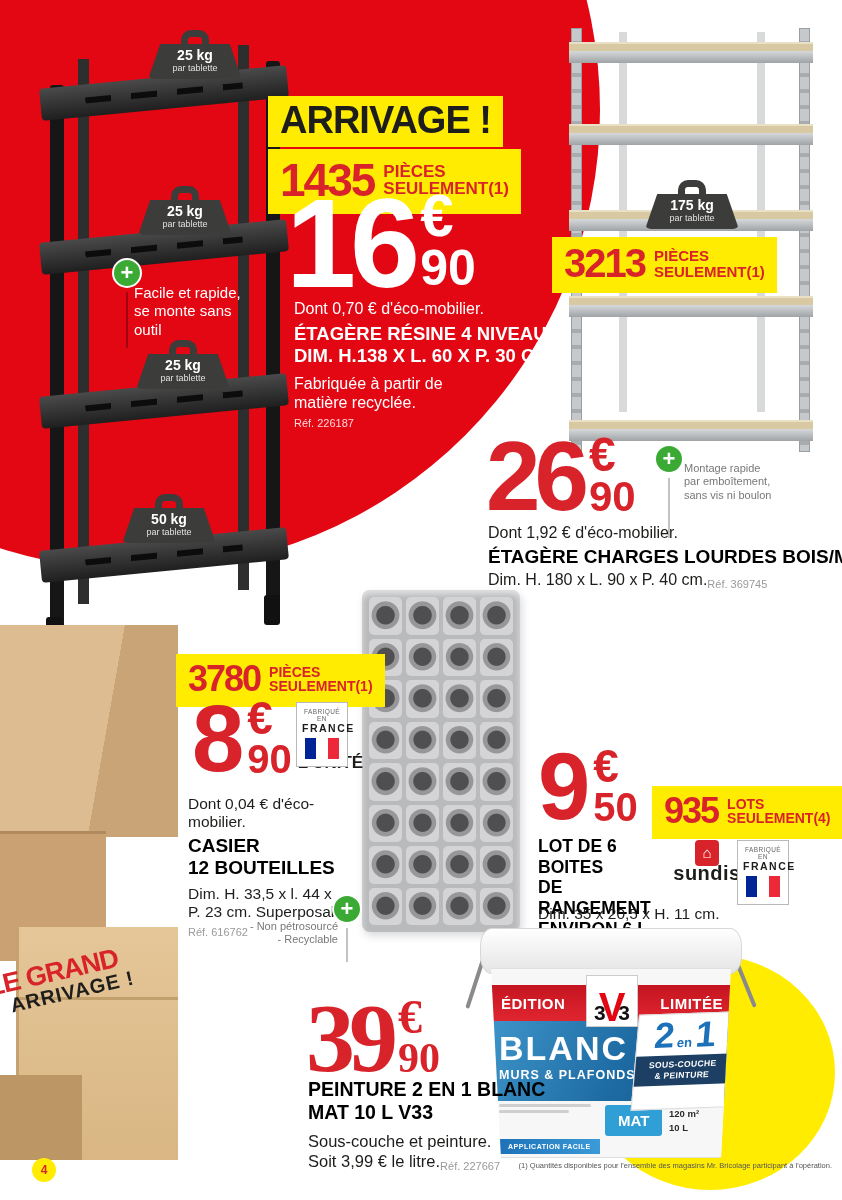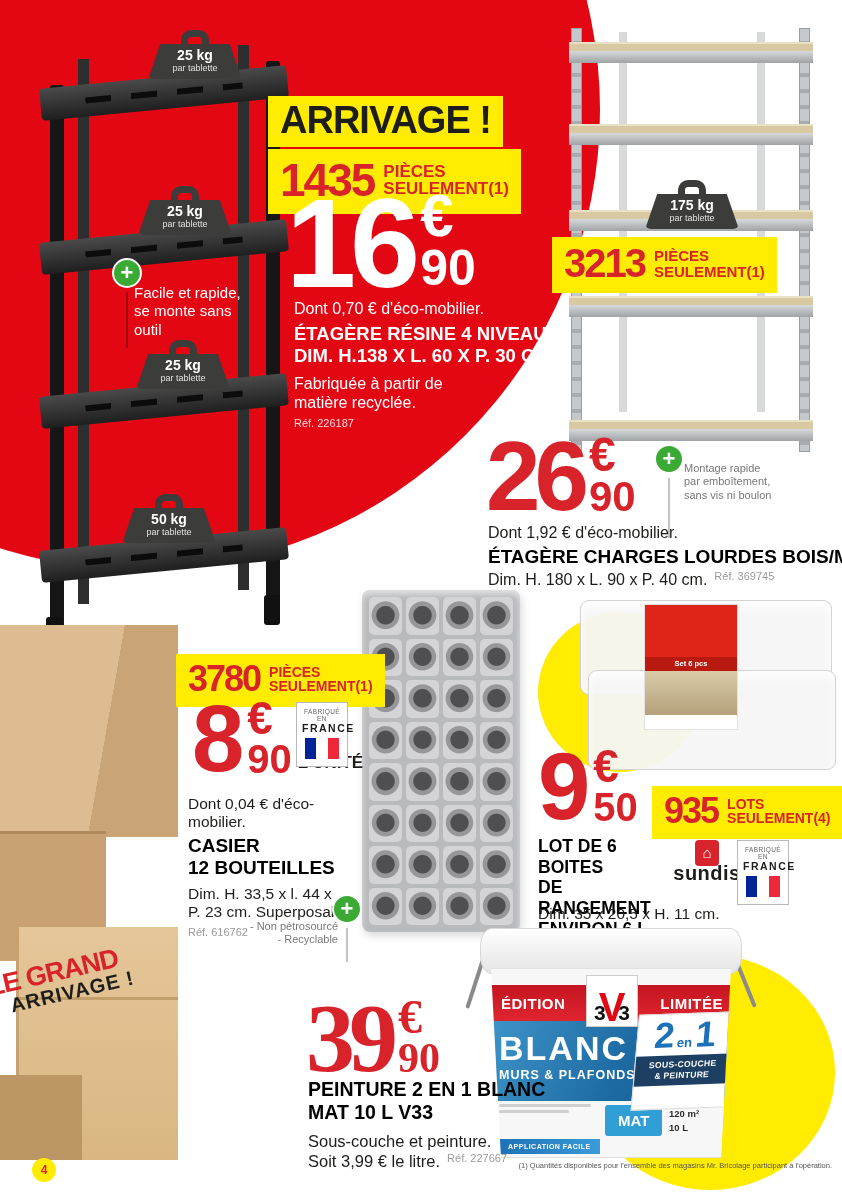--- a/index.html
+++ b/index.html
@@ -53,21 +53,21 @@
   .casier-text .t-eco { font-size:15.5px; margin-bottom:4px; }
   .casier-text .t-name { margin-bottom:5px; }
   .casier-text .t-dim { font-size:15.5px; margin-bottom:4px; }
   .boites-text { left:538px; top:836px; width:140px; }
   .boites-text .t-name { font-size:17.5px; }
   .boites-dim { left:538px; top:905px; }  .boites-dim .t-dim{font-size:15.5px;}
   .boites-ref { left:538px; top:924px; }
   .peinture-text { left:308px; top:1078px; width:240px; }
   .peinture-text .t-name { font-size:19.5px; margin-bottom:8px; }
   .peinture-text .t-dim { font-size:16.5px; }
-  .inline-row { display:flex; align-items:flex-start; gap:7px; }
+  .inline-row { display:flex; align-items:flex-end; }
 
   
   .wbadge { width:94px; text-align:center; color:#fff; }
   .wbadge .handle { width:28px; height:17px; margin:0 auto -3px; border:7px solid #3c3c3b; border-bottom:none; border-radius:10px 10px 0 0; }
   .wbadge .body { background:#3c3c3b; clip-path:polygon(13% 0,87% 0,100% 100%,0 100%); border-radius:6px; padding:4px 2px 6px; }
   .wbadge .kg { font-size:14px; font-weight:700; line-height:1.1; }
   .wbadge .sub { font-size:9px; opacity:.85; }
   .wb-1{left:148px; top:30px;} .wb-2{left:138px; top:186px;} .wb-3{left:136px; top:340px;} .wb-4{left:122px; top:494px;} .wb-175{left:645px; top:180px;}
 
   
@@ -384,31 +384,20 @@
 12 BOUTEILLES</div>
     <div class="t-dim ml">Dim. H. 33,5 x l. 44 x
 P. 23 cm. Superposable.</div>
     <div class="t-ref">Réf. 616762</div>
   </div>
   <div class="abs plus" style="left:332px; top:894px;">+</div>
   <div class="abs vline" style="left:346px; top:928px; height:34px; background:#c3c3c3;"></div>
   <div class="abs plus-note note-gray ml" style="left:200px; top:920px; width:138px; text-align:right;">- Non pétrosourcé
 - Recyclable</div>
 
-  <div class="abs stobox">
-    <div class="abs sto-circle"></div>
-    <div class="abs sto-box sto-top"></div>
-    <div class="abs sto-box sto-bot"></div>
-    <div class="abs sto-label">
-      <div class="top"></div>
-      <div class="strip">Set 6 pcs</div>
-      <div class="photo"></div>
-      <div class="foot"></div>
-    </div>
-  </div>
 
   <div class="abs price p-9">
     <span class="euros">9</span>
     <span class="frac">
       <span class="sign">€</span>
       <span class="cents">50</span>
     </span>
   </div>
   <div class="abs qty-badge qb-935">
     <span class="qty">935</span>

